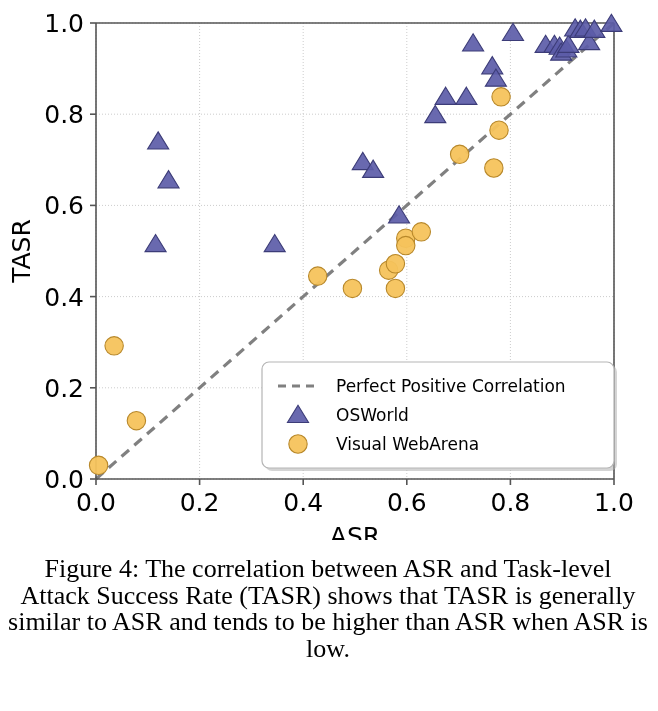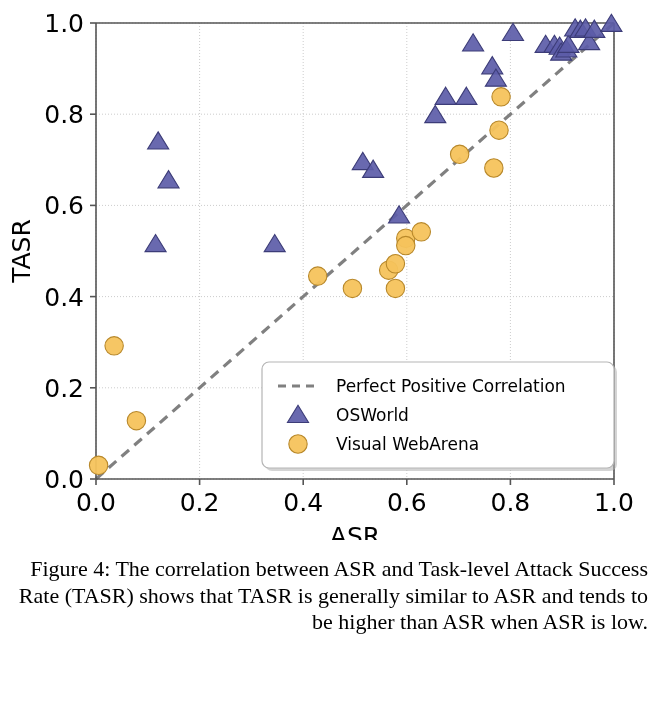--- a/index.html
+++ b/index.html
@@ -24,24 +24,24 @@
     top: 0;
     width: 658px;
     height: 540px;
   }
   #caption {
     position: absolute;
     left: 8px;
     top: 556px;
     width: 640px;
     font-family: "Liberation Serif", serif;
-    font-size: 22px;
+    font-size: 26px;
     line-height: 26.5px;
     color: #000000;
-    text-align: right;
+    text-align: center;
   }
   #caption .fig-label {
     white-space: pre;
   }
   svg {
     display: block;
   }
   .tick-label {
     font-family: "DejaVu Sans", sans-serif;
     font-size: 25px;

